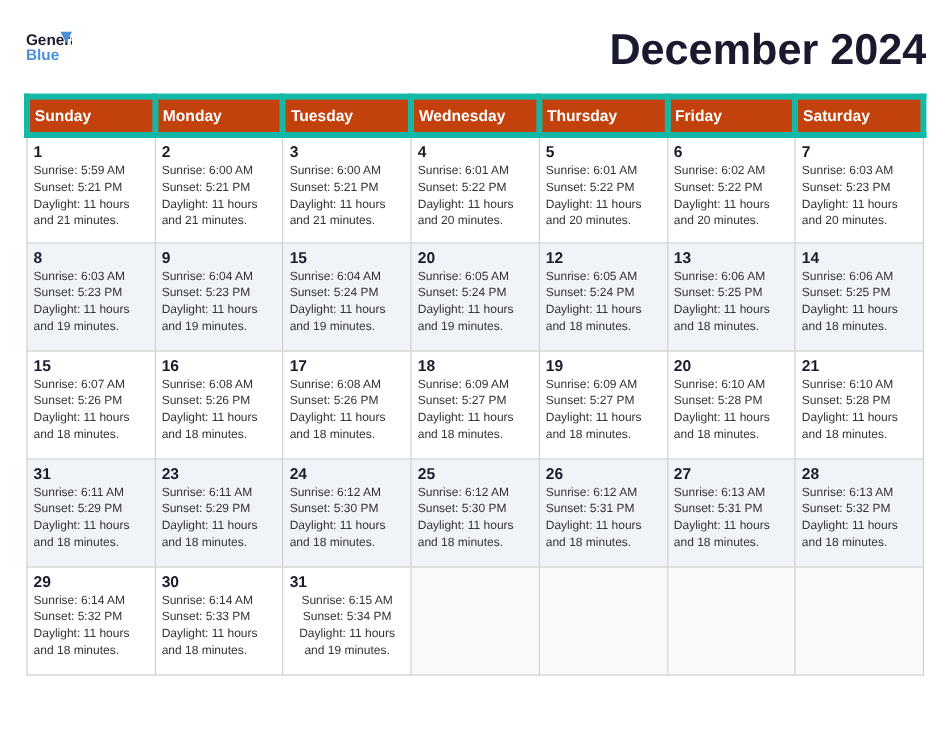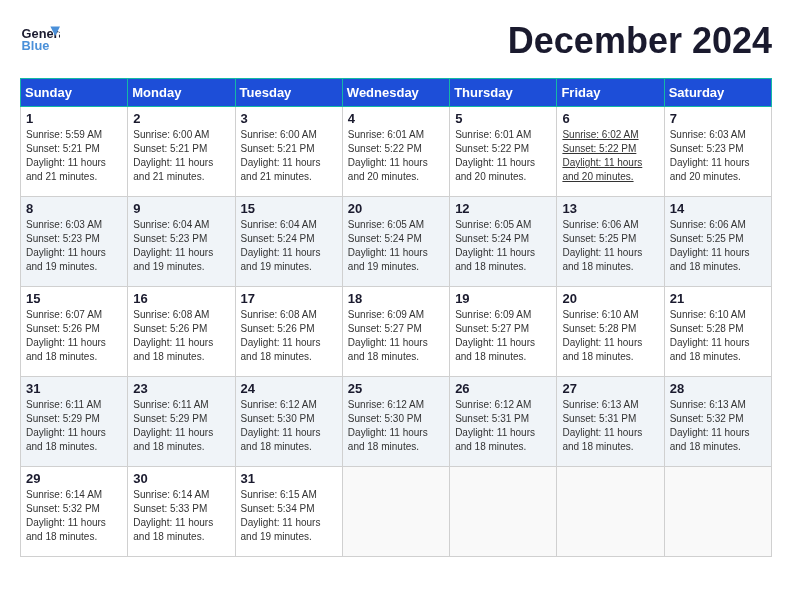--- a/index.html
+++ b/index.html
@@ -37,27 +37,27 @@
     .calendar-subtitle {
       font-size: 14px;
       color: #555;
     }
     .calendar-table {
       width: 100%;
       border-collapse: collapse;
       font-size: 10.5px;
     }
     .calendar-table th {
-      background-color: #1d4ed8;
+      background-color: #c2410c;
       color: #fff;
       padding: 6px 4px;
       text-align: left;
       font-size: 13px;
       font-weight: bold;
-      border: 1px solid #14b8a6;
+      border: 5px solid #14b8a6;
     }
     .calendar-table td {
       border: 1px solid #d0d0d0;
       vertical-align: top;
       padding: 4px 5px;
       background: #fff;
       min-height: 80px;
       height: 90px;
       width: calc(100% / 7);
     }
@@ -140,21 +140,21 @@
         </td>
         <td>
           <span class="day-number">5</span>
           <div class="day-info" style="white-space: pre-line;">Sunrise: 6:01 AM
 Sunset: 5:22 PM
 Daylight: 11 hours
 and 20 minutes.</div>
         </td>
         <td>
           <span class="day-number">6</span>
-          <div class="day-info" style="white-space: pre-line; text-decoration: underline;">Sunrise: 6:02 AM
+          <div class="day-info" style="white-space: pre-line;">Sunrise: 6:02 AM
 Sunset: 5:22 PM
 Daylight: 11 hours
 and 20 minutes.</div>
         </td>
         <td>
           <span class="day-number">7</span>
           <div class="day-info" style="white-space: pre-line;">Sunrise: 6:03 AM
 Sunset: 5:23 PM
 Daylight: 11 hours
 and 20 minutes.</div>
@@ -323,21 +323,21 @@
         </td>
         <td>
           <span class="day-number">30</span>
           <div class="day-info" style="white-space: pre-line;">Sunrise: 6:14 AM
 Sunset: 5:33 PM
 Daylight: 11 hours
 and 18 minutes.</div>
         </td>
         <td>
           <span class="day-number">31</span>
-          <div class="day-info" style="white-space: pre-line;">Sunrise: 6:15 AM
+          <div class="day-info" style="white-space: pre-line; text-align: center;">Sunrise: 6:15 AM
 Sunset: 5:34 PM
 Daylight: 11 hours
 and 19 minutes.</div>
         </td>
         <td class="empty"></td>
         <td class="empty"></td>
         <td class="empty"></td>
         <td class="empty"></td>
       </tr>
     </tbody>

